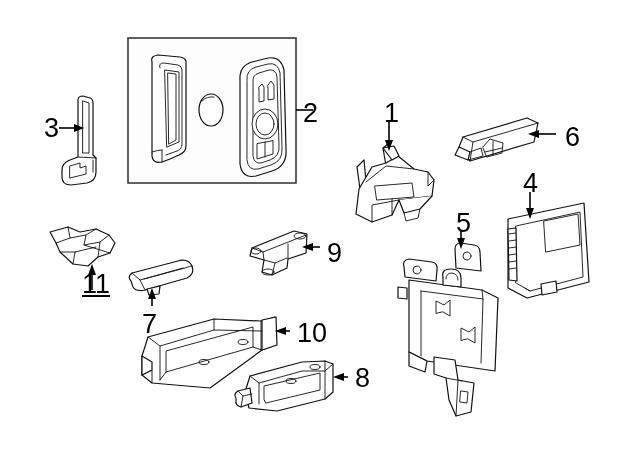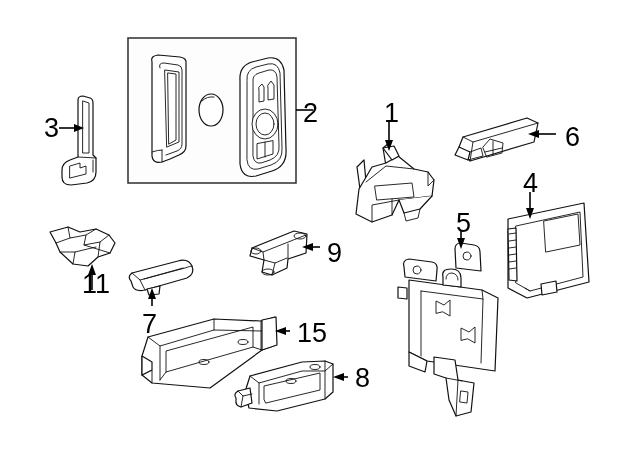--- a/index.html
+++ b/index.html
@@ -310,16 +310,16 @@
 
   <div class="callout" style="left:384px; top:100px;">1</div>
   <div class="callout" style="left:303px; top:100px;">2</div>
   <div class="callout" style="left:44px; top:115px;">3</div>
   <div class="callout" style="left:523px; top:170px;">4</div>
   <div class="callout" style="left:456px; top:210px;">5</div>
   <div class="callout" style="left:565px; top:124px;">6</div>
   <div class="callout" style="left:142px; top:311px;">7</div>
   <div class="callout" style="left:355px; top:365px;">8</div>
   <div class="callout" style="left:327px; top:240px;">9</div>
-  <div class="callout" style="left:297px; top:320px;">15</div>
-  <div class="callout" style="left:82px; top:271px;">11</div>
+  <div class="callout" style="left:297px; top:320px;">10</div>
+  <div class="callout" style="left:82px; top:271px;text-decoration:underline;">11</div>
 
 </div>
 
 </body></html>

